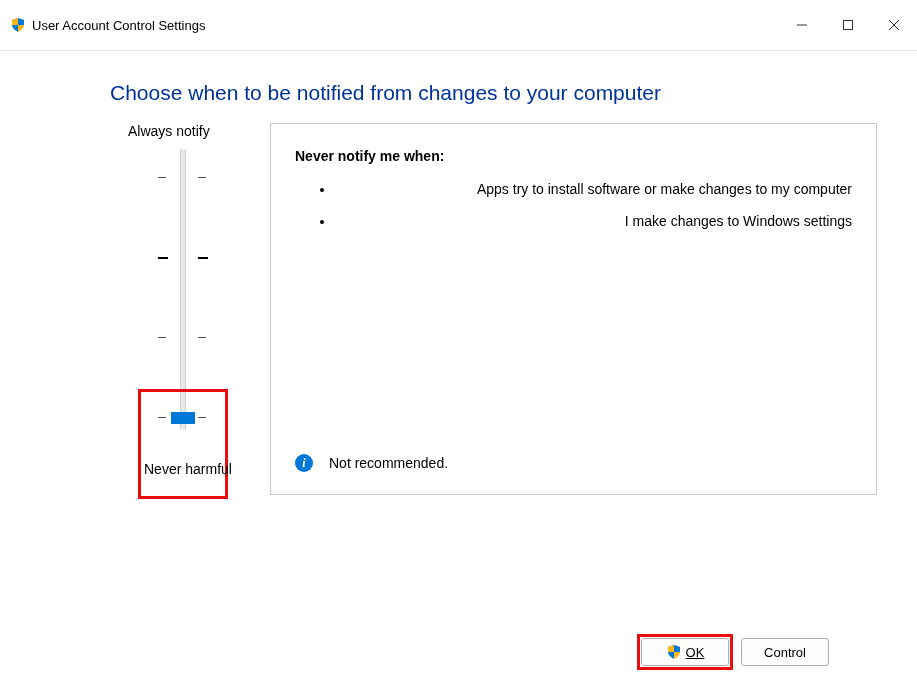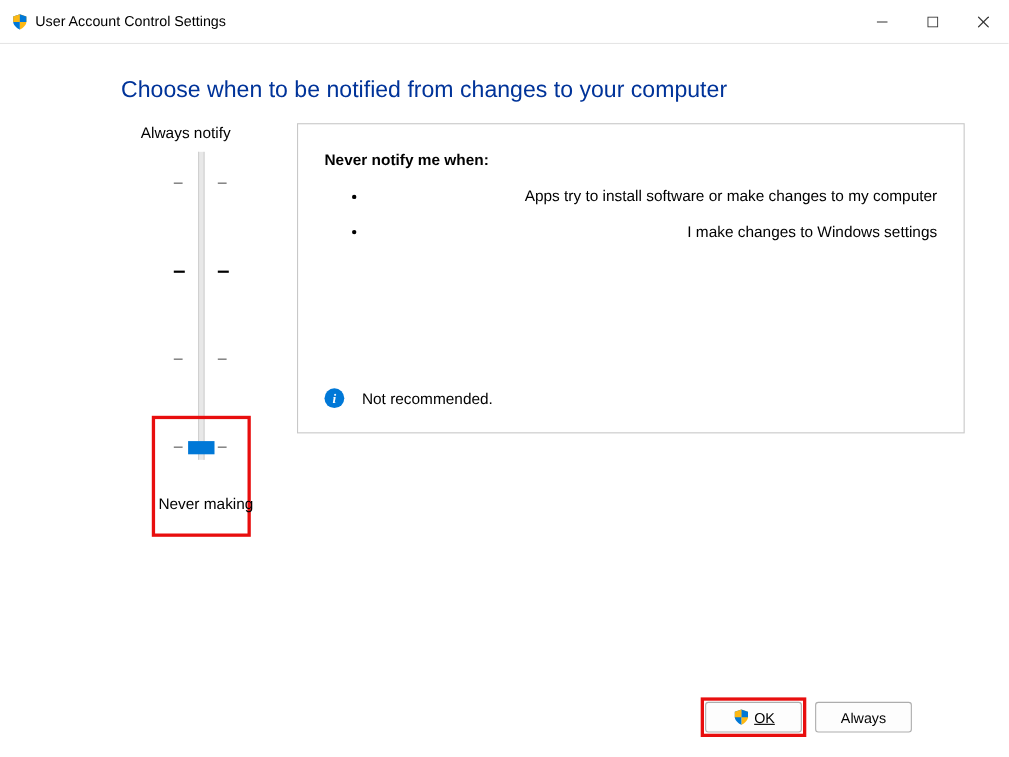--- a/index.html
+++ b/index.html
@@ -6,21 +6,21 @@
     body {
       font-family: "Segoe UI", Tahoma, sans-serif;
       font-size: 13px;
       color: #000;
       background: #fff;
       width: 917px;
       height: 688px;
       overflow: hidden;
     }
     .titlebar {
-      height: 40px;
+      height: 51px;
       display: flex;
       align-items: center;
       padding-left: 10px;
       border-bottom: 1px solid #e5e5e5;
       background: #fff;
     }
     .titlebar .title {
       flex: 1;
       font-size: 13px;
       color: #000;
@@ -105,21 +105,21 @@
       border: 3px solid #e80e0e;
     }
     .never-label {
       font-size: 14px;
       color: #000;
     }
     .info-panel {
       flex: 1;
       border: 1px solid #c8c8c8;
       padding: 24px 24px 18px 24px;
-      height: 282px;
+      height: 372px;
       margin-left: 0;
       position: relative;
     }
     .info-title {
       font-weight: 700;
       font-size: 14px;
       margin-bottom: 16px;
     }
     .info-list {
       list-style: disc;
@@ -225,21 +225,21 @@
           <div class="tick thin tick-r" style="top:28px"></div>
         <div class="tick tick-l" style="top:108px"></div>
           <div class="tick tick-r" style="top:108px"></div>
         <div class="tick thin tick-l" style="top:188px"></div>
           <div class="tick thin tick-r" style="top:188px"></div>
         <div class="tick thin tick-l" style="top:268px"></div>
           <div class="tick thin tick-r" style="top:268px"></div>
         <div class="slider-thumb" style="top:263px"></div>
 
         <div class="highlight-box" style="left:18px; top:240px; width:90px; height:110px;"></div>
-        <div class="never-label" style="position:absolute; top:312px; left:24px;">Never making</div>
+        <div class="never-label" style="position:absolute; top:312px; left:24px;">Never harmful</div>
       </div>
     </div>
 
     <div class="info-panel">
       <div class="info-title">Never notify me when:</div>
       <ul class="info-list">
         <li>Apps try to install software or make changes to my computer</li>
         <li>I make changes to Windows settings</li>
       </ul>
       <div class="info-footer">
@@ -257,15 +257,15 @@
         <path d="M8 1 L14 3 V8 C14 12 8 15 8 15 V1 Z" fill="#fdb813"></path>
         <path d="M8 1 L2 3 V8 C2 12 8 15 8 15 V1 Z" fill="#0078d7"></path>
         <path d="M8 1 L14 3 V8 H8 Z" fill="#0078d7"></path>
         <path d="M8 1 L2 3 V8 H8 Z" fill="#fdb813"></path>
       </svg>
       <span>OK</span>
     </button>
     <div class="ok-highlight" style="left:-4px; top:-4px; right:-4px; bottom:-4px;"></div>
   </div>
   <button class="btn">
-    <span>Always</span>
+    <span>Control</span>
   </button>
 </div>
 
 </body></html>

